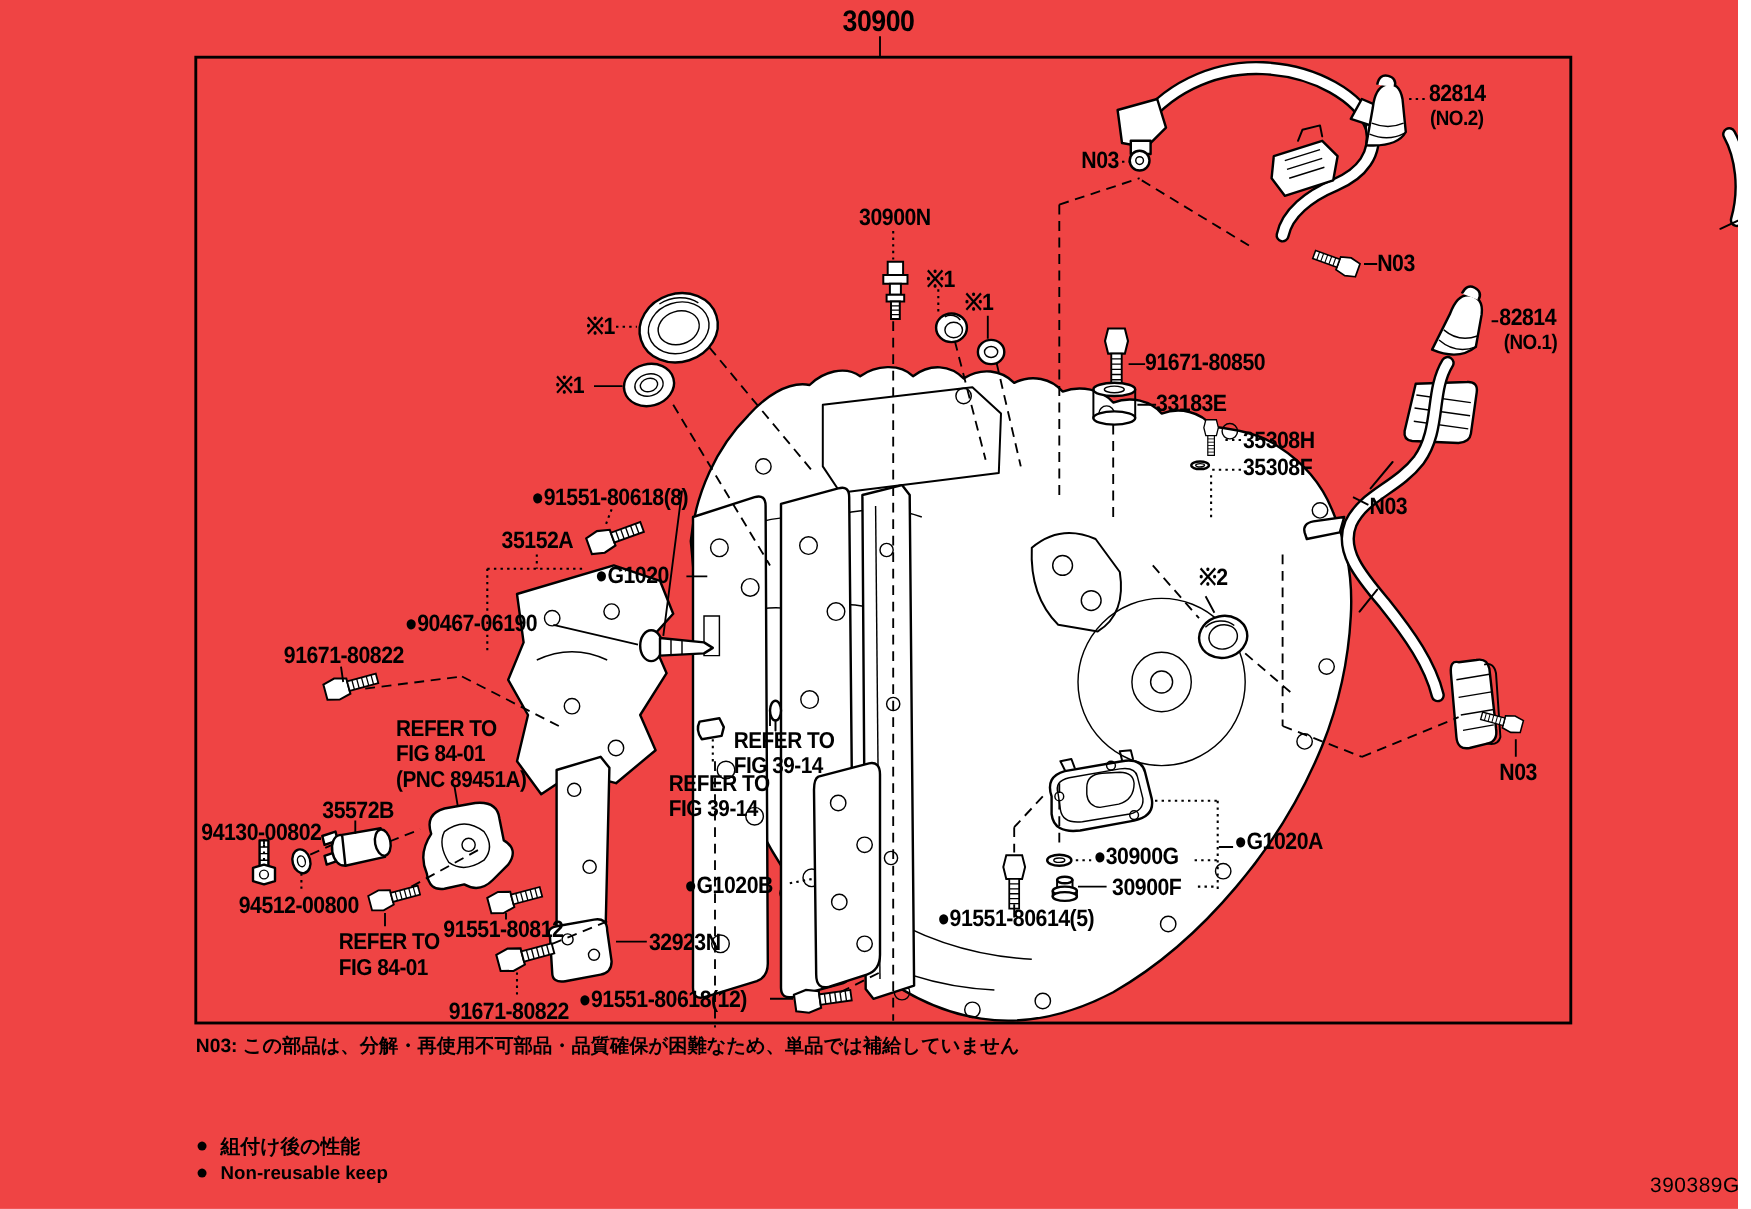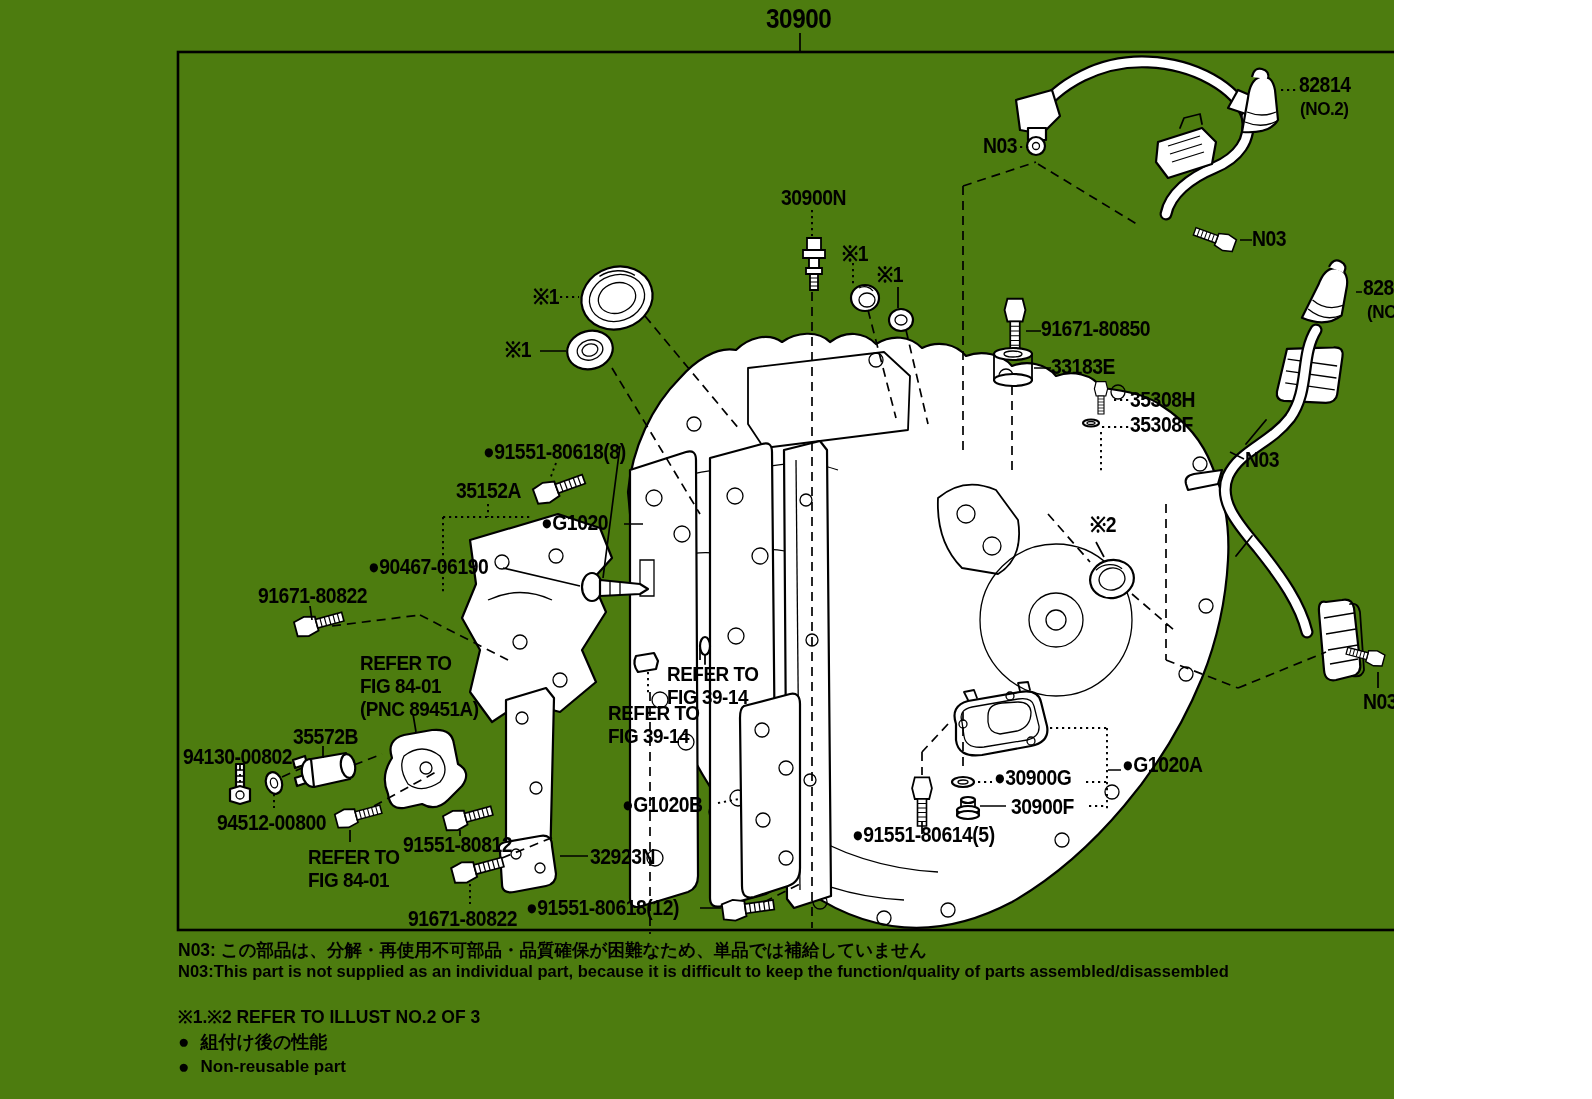--- a/index.html
+++ b/index.html
@@ -1,17 +1,17 @@
 <!DOCTYPE html>
 <html><head>
 <meta charset="utf-8">
 <style>
   html,body{margin:0;padding:0;background:#fff;}
   body{width:1592px;height:1099px;font-family:"Liberation Sans",sans-serif;color:#000;}
-  .stage{position:relative;width:1394px;height:1099px;background:#4d7c0f;overflow:hidden;}
+  .stage{position:relative;width:1580px;height:1099px;background:#ef4444;overflow:hidden;}
   svg{position:absolute;left:0;top:0;}
   .ol{stroke:#000;stroke-width:2.2;fill:#fff;stroke-linejoin:round;}
   .ln{stroke:#000;stroke-width:1.8;fill:none;stroke-linejoin:round;stroke-linecap:round;}
   .thin{stroke:#000;stroke-width:1.3;fill:none;}
   .ld{stroke:#000;stroke-width:1.7;fill:none;}
   .dsh{stroke:#000;stroke-width:1.7;fill:none;stroke-dasharray:9 6;}
   .dot{stroke:#000;stroke-width:1.9;fill:none;stroke-dasharray:2.2 3.8;}
   .tubeO{stroke:#000;stroke-width:13;fill:none;stroke-linecap:round;}
   .tubeI{stroke:#fff;stroke-width:8.6;fill:none;stroke-linecap:round;}
   #labels-layer{position:absolute;left:0;top:0;width:100%;height:100%;}
@@ -358,27 +358,25 @@
       <div class="lbl" style="left: 622px; top: 794px;">●G1020B</div>
       <div class="lbl" style="left: 994px; top: 767px;">●30900G</div>
       <div class="lbl" style="left: 1011px; top: 796px;">30900F</div>
       <div class="lbl" style="left: 852px; top: 824px;">●91551-80614(5)</div>
       <div class="lbl" style="left: 1122px; top: 754px;">●G1020A</div>
       <div class="lbl" style="left: 408px; top: 908px;">91671-80822</div>
       <div class="lbl" style="left: 526px; top: 897px;">●91551-80618(12)</div>
     </div>
 
 <div class="note note-jp">N03: この部品は、分解・再使用不可部品・品質確保が困難なため、単品では補給していません</div>
-<div class="note note-en">N03:This part is not supplied as an individual part, because it is difficult to keep the function/quality of parts assembled/disassembled</div>
-<div class="note ref-note">※1.※2 REFER TO ILLUST NO.2 OF 3</div>
 
 <div class="legend-row legend-jp">
   <span class="legend-dot">●</span>
   <span>組付け後の性能</span>
 </div>
 <div class="legend-row legend-en">
   <span class="legend-dot">●</span>
-  <span>Non-reusable part</span>
+  <span>Non-reusable keep</span>
 </div>
 
 <div class="footer-code">390389G</div>
 
 </div>
 
 </body></html>

